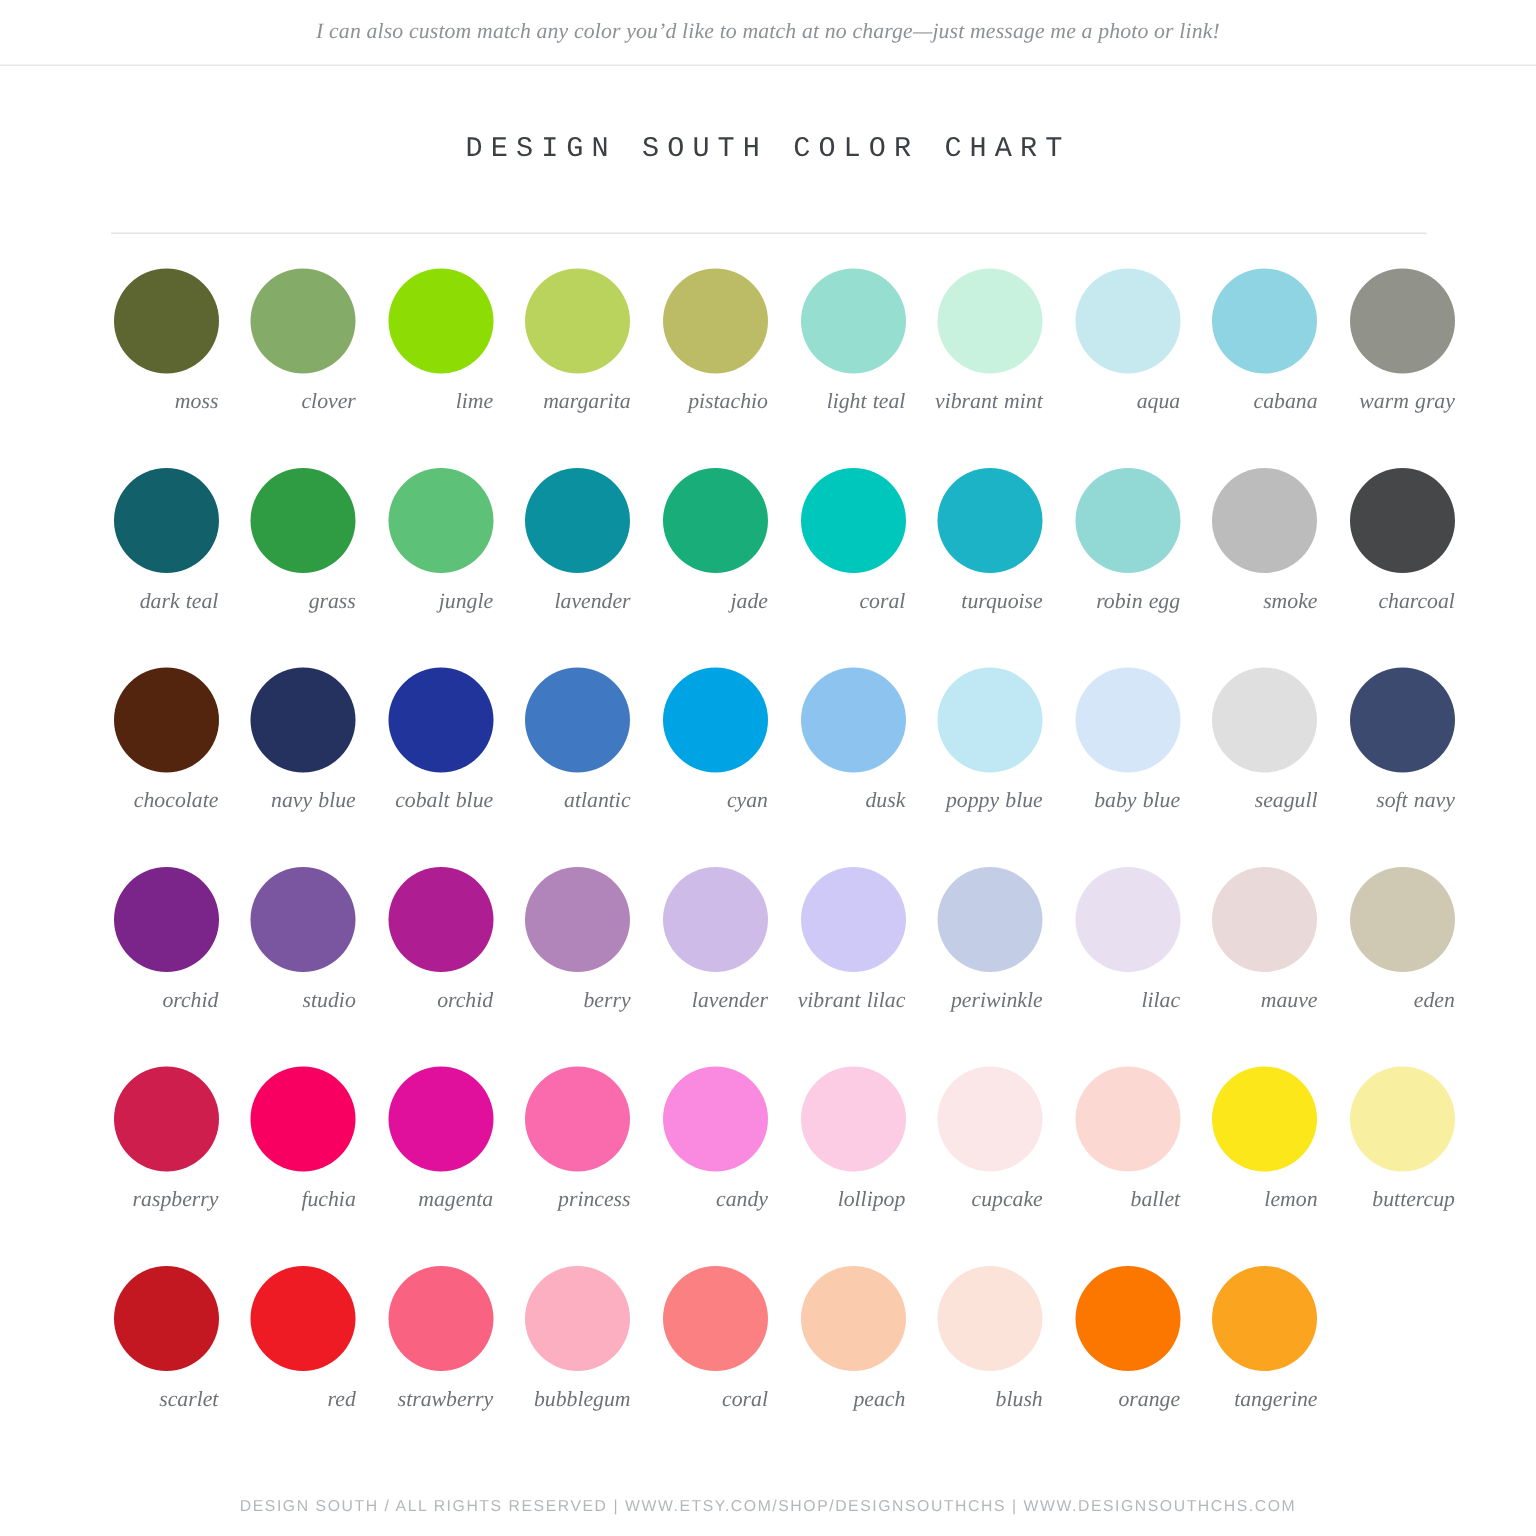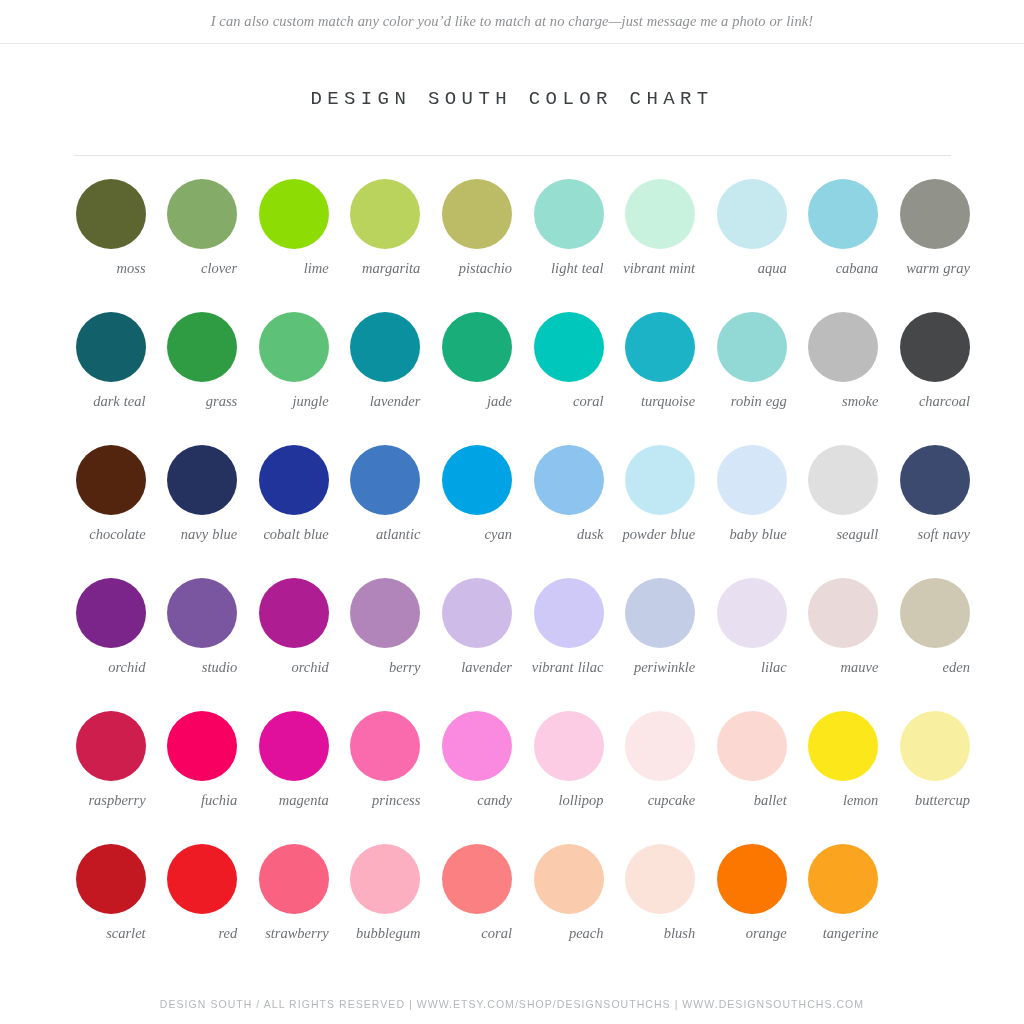--- a/index.html
+++ b/index.html
@@ -233,21 +233,21 @@
         <div class="cell">
           <div class="dot" style="background: rgb(0, 164, 228);"></div>
           <div class="dot-label">cyan</div>
         </div>
         <div class="cell">
           <div class="dot" style="background: rgb(140, 195, 239);"></div>
           <div class="dot-label">dusk</div>
         </div>
         <div class="cell">
           <div class="dot" style="background: rgb(191, 232, 244);"></div>
-          <div class="dot-label">powder blue</div>
+          <div class="dot-label">poppy blue</div>
         </div>
         <div class="cell">
           <div class="dot" style="background: rgb(212, 230, 248);"></div>
           <div class="dot-label">baby blue</div>
         </div>
         <div class="cell">
           <div class="dot" style="background: rgb(223, 223, 223);"></div>
           <div class="dot-label">seagull</div>
         </div>
         <div class="cell">

